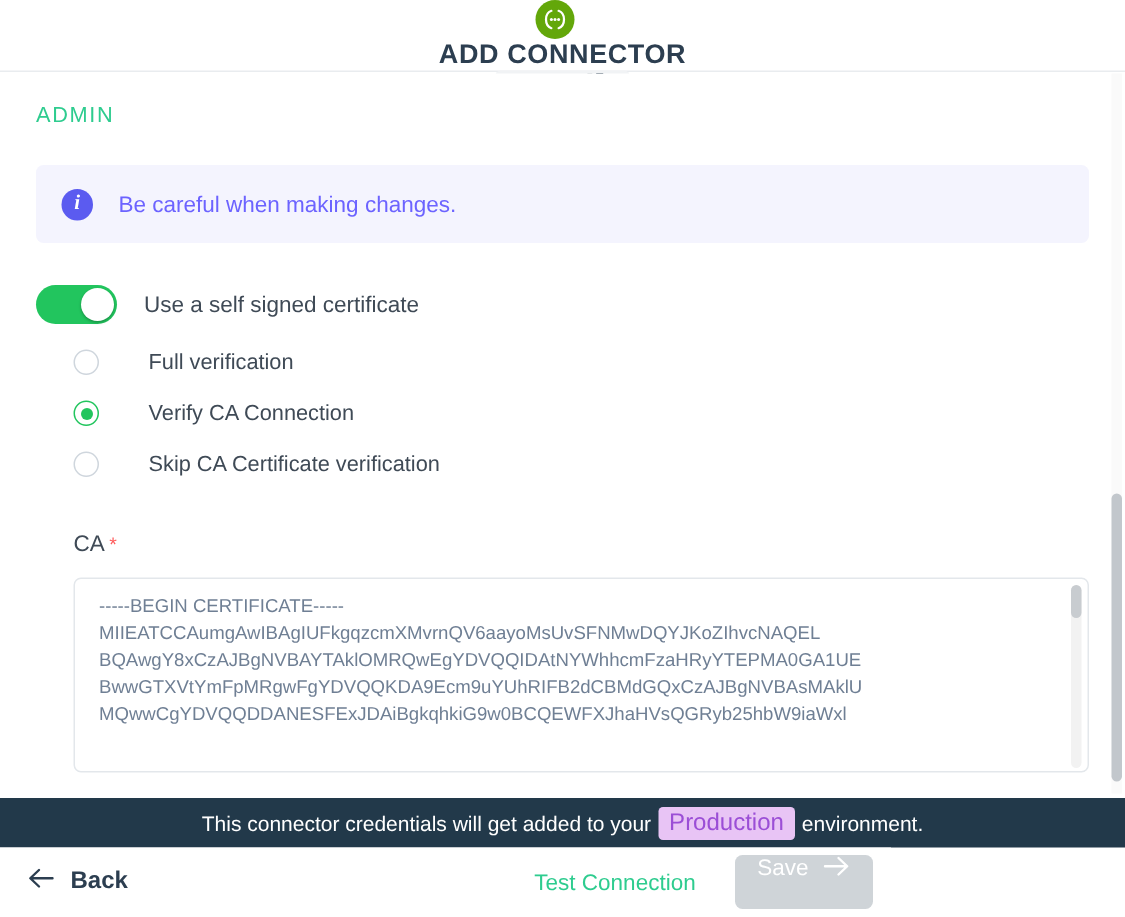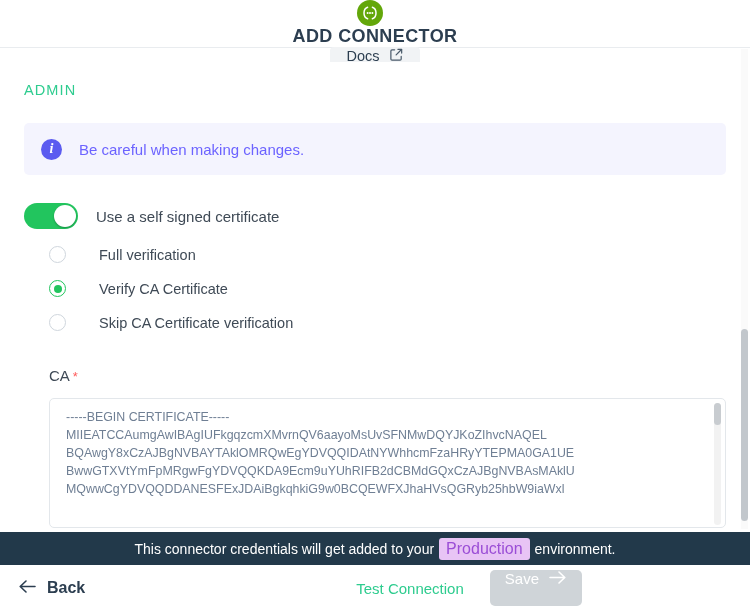--- a/index.html
+++ b/index.html
@@ -60,21 +60,21 @@
   .close-btn {
     width: 34px; height: 34px;
     margin-left: 14px; margin-right: 2px;
     display: flex; align-items: center; justify-content: center;
     background: none; border: none; cursor: pointer;
   }
 
   
   .body-scroll {
     position: absolute;
-    top: 62px; left: 0;
+    top: 49px; left: 0;
     width: 750px; height: 480px;
     overflow: hidden;
     background: #fff;
   }
   .body-inner { padding: 0 24px; }
 
   .section-label {
     color: #2ecc8f;
     font-size: 14.5px;
     letter-spacing: 1.1px;
@@ -340,21 +340,21 @@
 
       <div class="field-group">
 
         <div class="radio-row">
           <span class="radio"></span>
           <span class="radio-label">Full verification</span>
         </div>
 
         <div class="radio-row">
           <span class="radio checked"></span>
-          <span class="radio-label">Verify CA Certificate</span>
+          <span class="radio-label">Verify CA Connection</span>
         </div>
 
         <div class="radio-row">
           <span class="radio"></span>
           <span class="radio-label">Skip CA Certificate verification</span>
         </div>
 
         <div class="ca-label">
           <span>CA</span><span class="req-star">*</span>
         </div>

